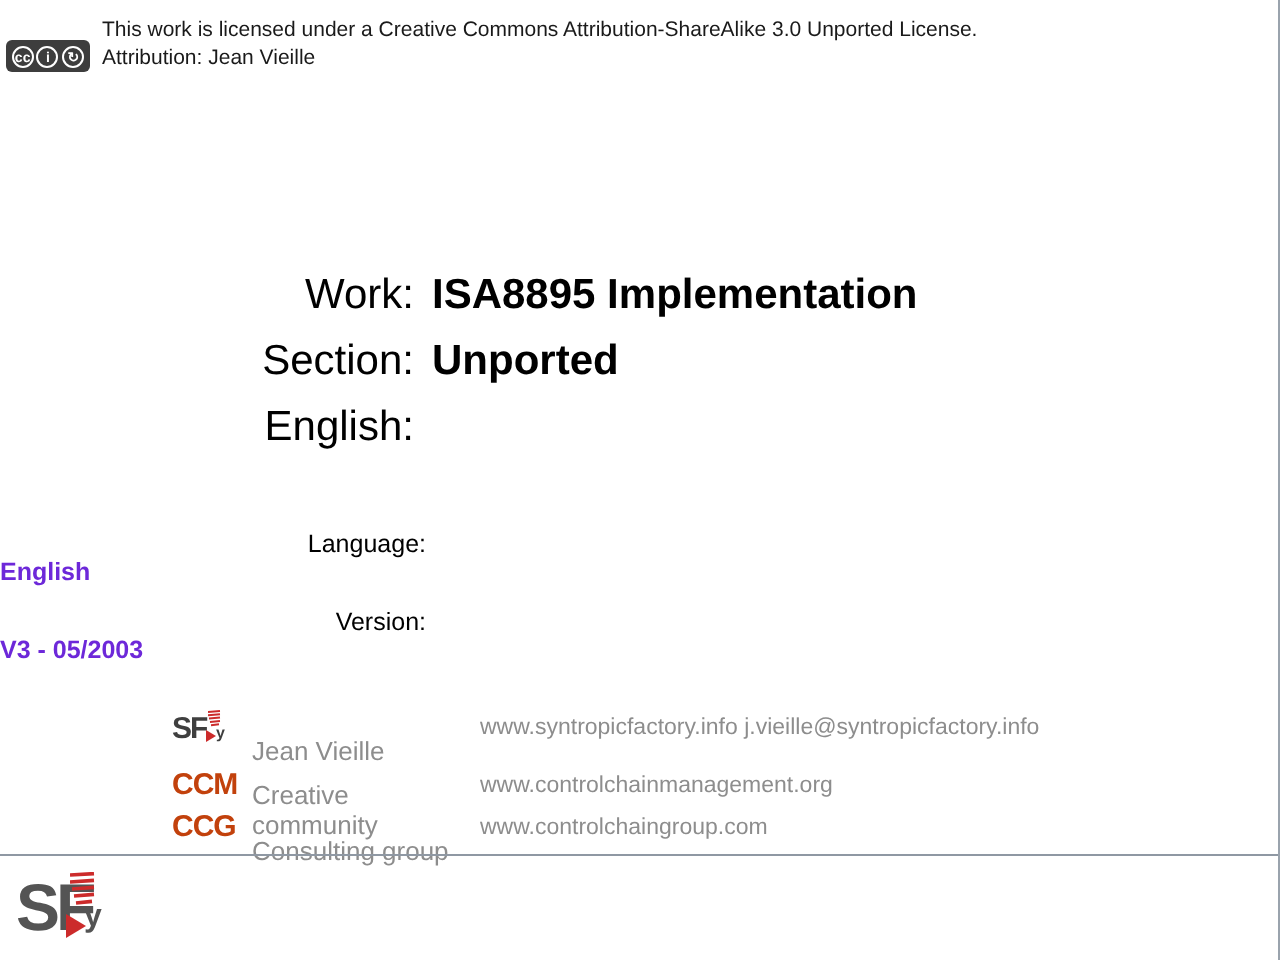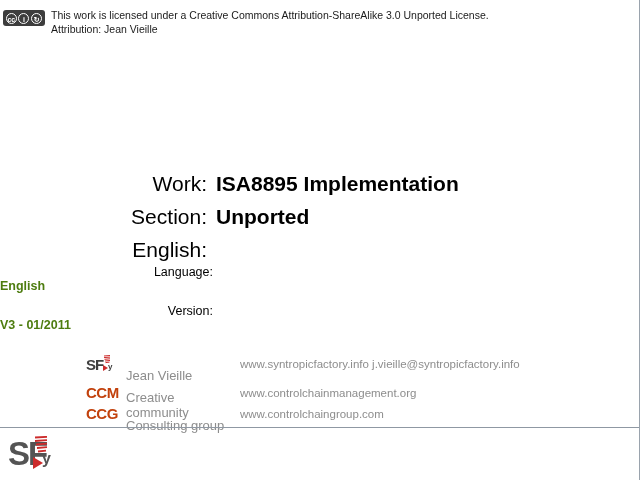--- a/index.html
+++ b/index.html
@@ -18,21 +18,21 @@
     overflow: hidden;
   }
 
   
   .license-block {
     position: absolute;
     left: 3px;
     top: 8px;
     width: 600px;
     display: flex;
-    align-items: flex-start;
+    align-items: flex-end;
   }
   .cc-badge {
     width: 42px;
     height: 16px;
     background: #3d3d3d;
     border-radius: 3px;
     display: flex;
     align-items: center;
     justify-content: space-around;
     flex: 0 0 auto;
@@ -73,21 +73,20 @@
     color: #1a1a1a;
   }
   .license-text div { white-space: nowrap; }
 
   
   .info-table {
     position: absolute;
     left: 0;
     top: 136px;
     width: 636px;
-    margin-top: 36px;
   }
   .info-row {
     display: flex;
     align-items: baseline;
     margin-bottom: 9px;
   }
   .info-label {
     width: 216px;
     text-align: right;
     padding-right: 9px;
@@ -119,21 +118,21 @@
     width: 219px;
     text-align: right;
     padding-right: 6px;
     box-sizing: border-box;
     font-size: 12.5px;
     color: #000000;
   }
   .meta-value {
     font-size: 12.5px;
     font-weight: bold;
-    color: #4d7c0f;
+    color: #6d28d9;
   }
 
   
   .credits {
     position: absolute;
     left: 86px;
     top: 353px;
     width: 470px;
   }
   .credit-row {
@@ -290,21 +289,21 @@
     </div>
   </div>
 
   <div class="meta-table">
     <div class="meta-row">
       <div class="meta-label">Language:</div>
       <div class="meta-value">English</div>
     </div>
     <div class="meta-row">
       <div class="meta-label">Version:</div>
-      <div class="meta-value">V3 - 01/2011</div>
+      <div class="meta-value">V3 - 05/2003</div>
     </div>
   </div>
 
   <div class="credits">
 
     <div class="credit-row spaced">
       <div class="credit-logo">
         <div class="sf-small">
           <span class="sf-letters">SF</span>
           <svg class="sf-zig" viewBox="0 0 7 9">

